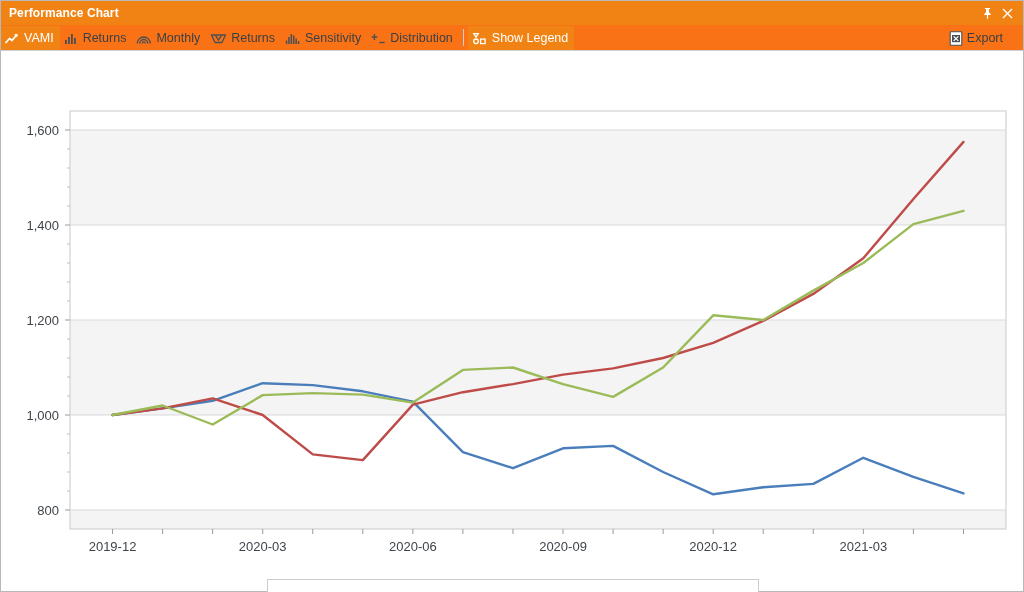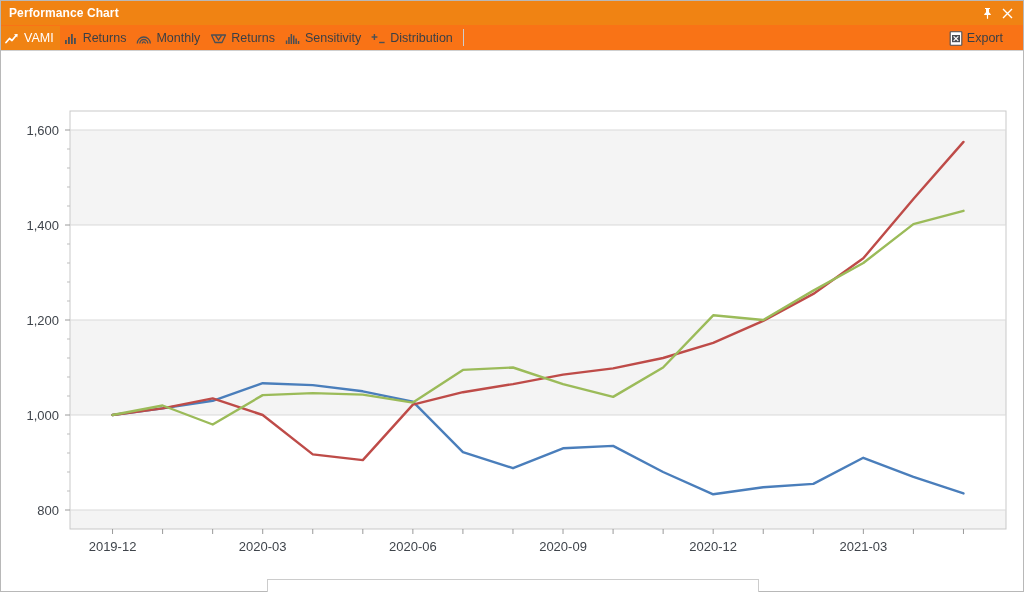--- a/index.html
+++ b/index.html
@@ -185,20 +185,32 @@
               <path d="M0.6 5 H6.4"></path>
             <path d="M8.2 10.5 H13.6"></path>
           </g>
         </svg>
       </span>
       <span class="lbl">Distribution</span>
     </div>
 
     <div class="tool-sep"></div>
 
+    <div class="tool active">
+      <span class="ticon">
+        <svg width="16" height="13" viewBox="0 0 16 13" aria-hidden="true">
+          <g stroke="#ffffff" stroke-width="1.3" fill="none">
+            <circle cx="4" cy="9.3" r="2.3"></circle>
+            <rect x="8.6" y="7.1" width="4.5" height="4.5"></rect>
+            <path d="M4 5.2 L1.8 1.6 H6.2 Z"></path>
+          </g>
+        </svg>
+      </span>
+      <span class="lbl">Show Legend</span>
+    </div>
 
     <div class="spacer"></div>
 
     <div class="tool" style="margin-right:14px;">
       <span class="ticon">
         <svg width="14" height="15" viewBox="0 0 14 15" aria-hidden="true">
           <rect x="1.2" y="0.8" width="11.6" height="13.4" rx="0.5" fill="#ffffff" stroke="#4a4f55" stroke-width="1.1"></rect>
           <rect x="3" y="4" width="8" height="7.2" fill="#4a4f55"></rect>
           <path d="M4.6 5.4 L9.3 9.9 M9.3 5.4 L4.6 9.9" stroke="#ffffff" stroke-width="1.2"></path>
         </svg>

